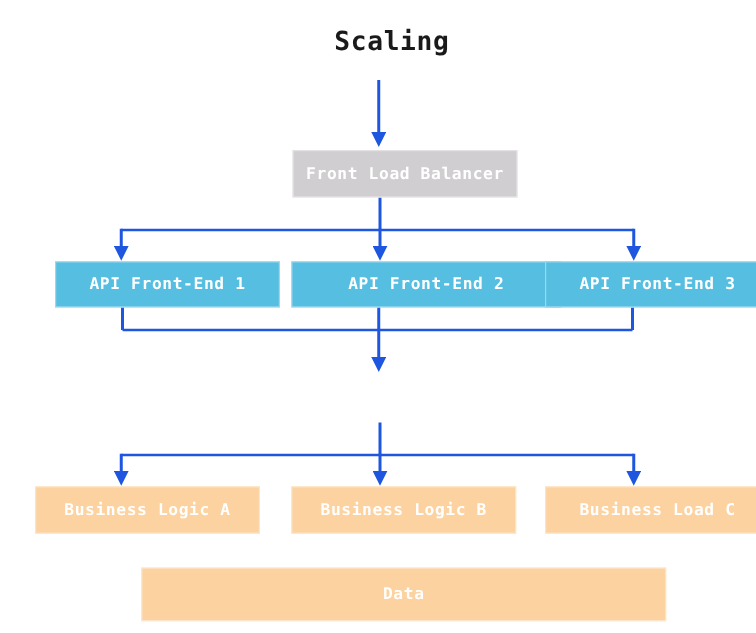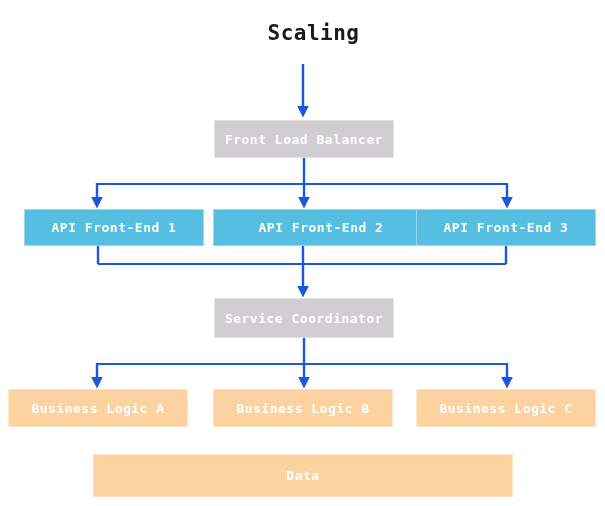--- a/index.html
+++ b/index.html
@@ -29,20 +29,21 @@
   .connectors{position:absolute;top:0;left:0;}
   .connectors line{stroke:var(--arrow);fill:none;}
   .connectors .stem{stroke-width:2.4;}
   .connectors .bar{stroke-width:2;}
   .connectors .ah-path{fill:var(--arrow);}
   .node{
     position:absolute;
     display:flex;align-items:center;justify-content:center;
     box-sizing:border-box;
     border:1px solid rgba(255,255,255,0.4);
+    margin-left:20px;
   }
   .node-label{
     color:var(--node-text);
     font-size:13px;font-weight:bold;letter-spacing:0.5px;
     font-family:"DejaVu Sans Mono","Liberation Mono",monospace;
     white-space:nowrap;
   }
   .blue{background:var(--node-blue);}
   .gray{background:var(--node-gray);}
   .orange{background:var(--node-orange);}
@@ -105,31 +106,28 @@
   <div class="node blue n-api1">
     <span class="node-label">API Front-End 1</span>
   </div>
   <div class="node blue n-api2">
     <span class="node-label">API Front-End 2</span>
   </div>
   <div class="node blue n-api3">
     <span class="node-label">API Front-End 3</span>
   </div>
 
-  <div class="node gray n-sc">
-    <span class="node-label">Service Coordinator</span>
-  </div>
 
   <div class="node orange n-blb">
     <span class="node-label">Business Logic B</span>
   </div>
   <div class="node orange n-bla">
     <span class="node-label">Business Logic A</span>
   </div>
   <div class="node orange n-blc">
-    <span class="node-label">Business Logic C</span>
+    <span class="node-label">Business Load C</span>
   </div>
 
   <div class="node orange n-data">
     <span class="node-label">Data</span>
   </div>
 
 </div>
 
 </body></html>

